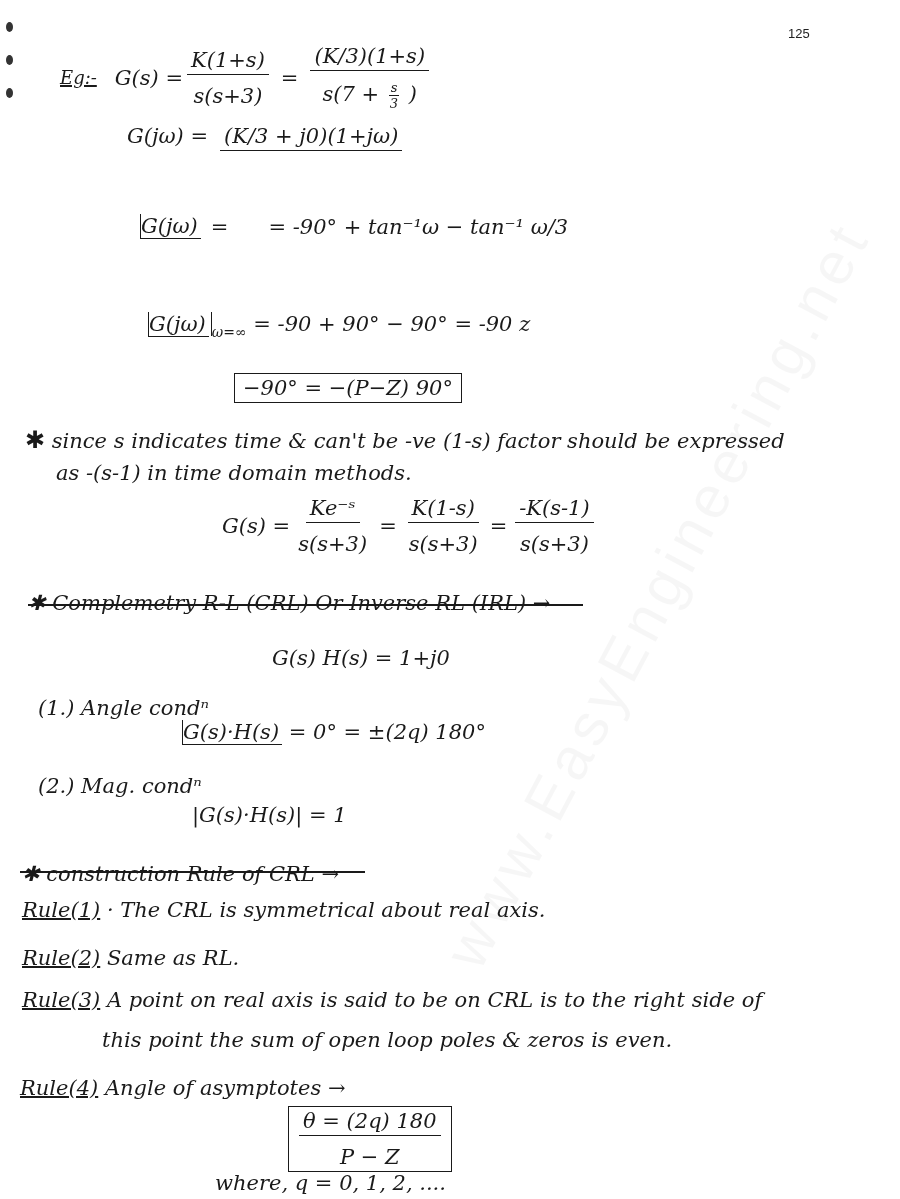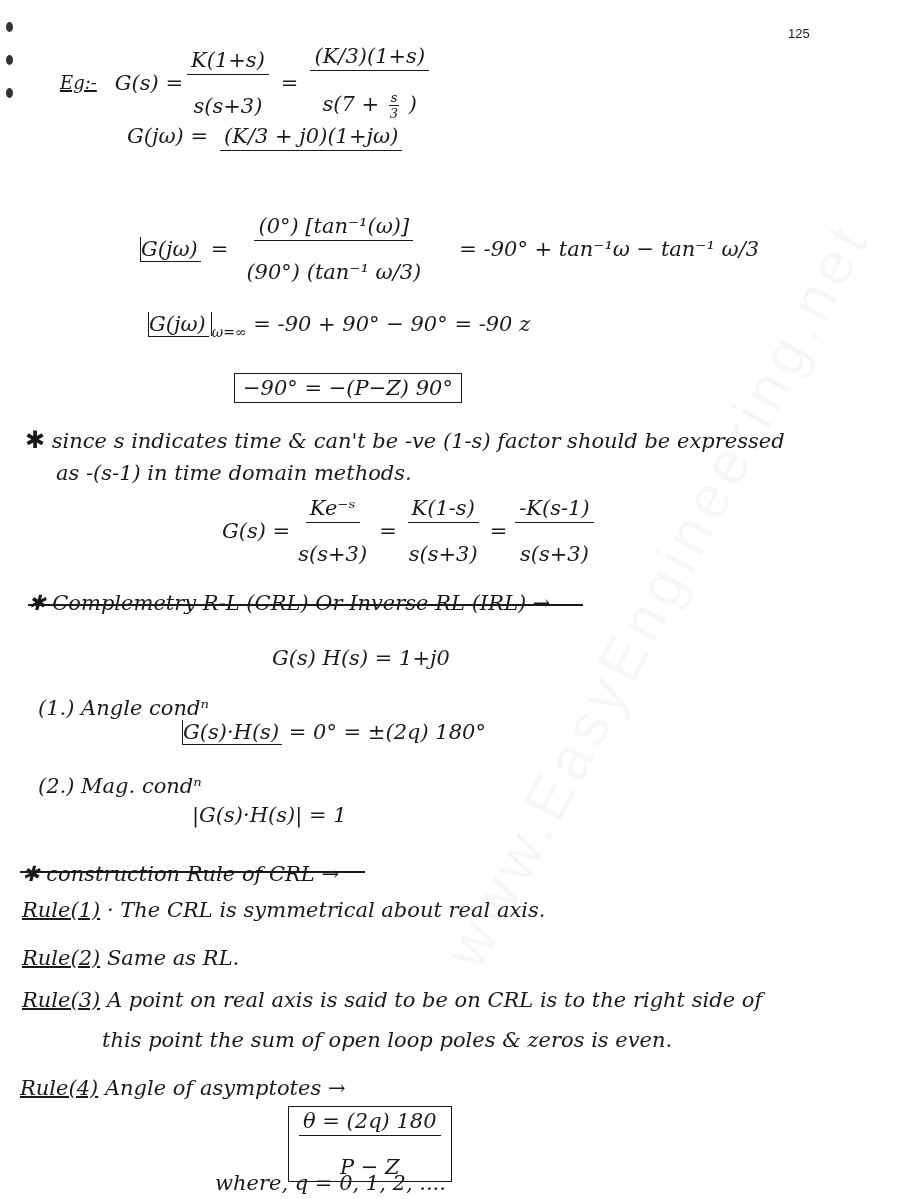--- a/index.html
+++ b/index.html
@@ -3,21 +3,21 @@
 <meta charset="utf-8">
 <style>
   html,body{margin:0;padding:0;background:#fff;}
   body{width:900px;height:1199px;position:relative;overflow:hidden;
        font-family:"DejaVu Serif",serif;color:#1a1a1a;}
   .abs{position:absolute;white-space:nowrap;}
   .hand{font-family:"DejaVu Serif",serif;font-style:italic;font-size:21px;margin-top:16px;}
   .page-num{font-family:"Liberation Sans",sans-serif;font-size:13px;color:#222;}
   .frac{display:inline-flex;flex-direction:column;align-items:center;vertical-align:middle;margin:0 4px;}
   .frac .num{padding:0 4px 2px;border-bottom:1.6px solid #1a1a1a;}
-  .frac .den{padding:19px 4px 0;}
+  .frac .den{padding:9px 4px 0;}
   .u{text-decoration:underline;text-decoration-thickness:1.5px;}
   .boxed{border:1.6px solid #1a1a1a;padding:2px 8px;display:inline-block;}
   .angle{border-left:1.6px solid #1a1a1a;border-bottom:1.6px solid #1a1a1a;padding:0 3px 0 0;}
   .sub{font-size:14px;vertical-align:-6px;}
   .margin-mark{position:absolute;left:6px;width:7px;height:10px;border-radius:50%;background:#333;}
   .watermark{position:absolute;left:240px;top:560px;transform:rotate(-62deg);
        font-family:"Liberation Sans",sans-serif;font-size:60px;color:rgba(0,0,0,0.035);letter-spacing:6px;}
   .hr{position:absolute;height:1.6px;background:#1a1a1a;}
 </style>
 </head>
@@ -55,24 +55,20 @@
 <div class="abs hand" style="left:127px;top:108px;display:flex;align-items:flex-start;">
   <span>G(jω) =</span>
   <span class="frac" style="margin-left:12px">
     <span class="num">(K/3 + j0)(1+jω)</span>
   </span>
 </div>
 
 <div class="abs hand" style="left:140px;top:198px;display:flex;align-items:center;">
   <span class="angle">G(jω)</span>
   <span style="margin:0 10px">=</span>
-  <span class="frac">
-    <span class="num">(0°) [tan⁻¹(ω)]</span>
-    <span class="den">(90°) (tan⁻¹ ω/3)</span>
-  </span>
   <span style="margin-left:30px">= -90° + tan⁻¹ω − tan⁻¹ ω/3</span>
 </div>
 
 <div class="abs hand" style="left:148px;top:296px">
   <span class="angle">G(jω)</span><span style="border-left:1.6px solid #1a1a1a;margin-left:2px"></span><span class="sub">ω=∞</span>
   <span>= -90 + 90° − 90° = -90 z</span>
 </div>
 
 <div class="abs hand" style="left:234px;top:357px">
   <span class="boxed">−90° = −(P−Z) 90°</span>

